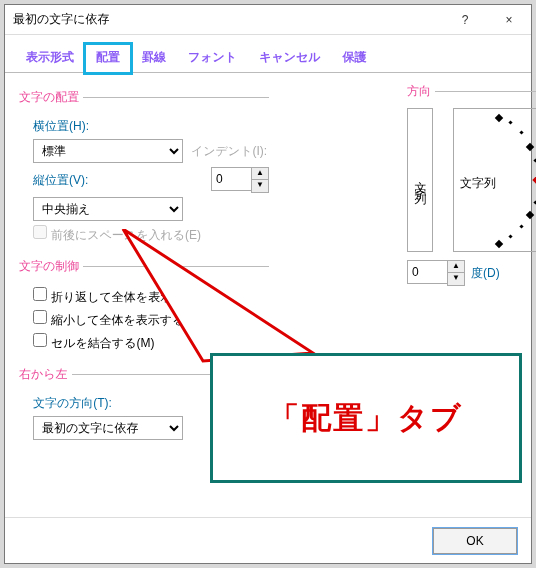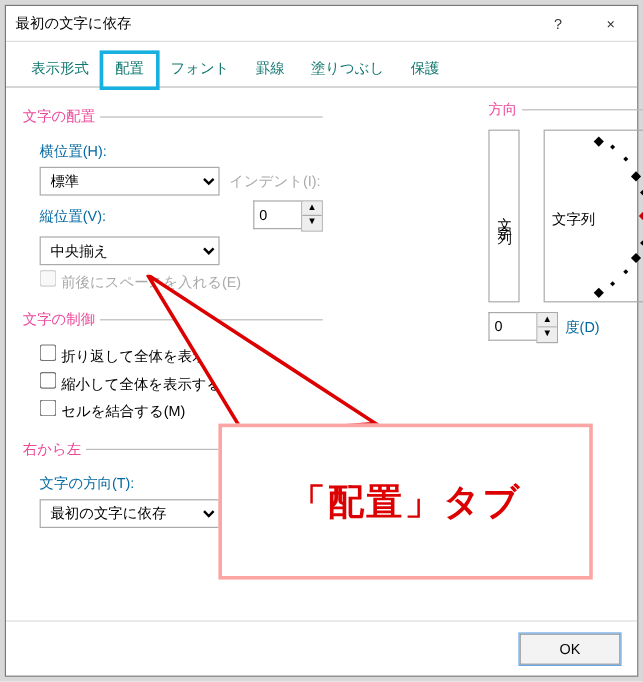--- a/index.html
+++ b/index.html
@@ -2,21 +2,21 @@
 <html><head>
 <meta charset="utf-8">
 <style>
   * { box-sizing: border-box; font-family: "Meiryo UI", "MS UI Gothic", sans-serif; font-size: 12px; }
   body { margin: 0; background: #d8d8d8; width: 536px; height: 568px; position: relative; }
   .dialog { position: absolute; left: 4px; top: 4px; width: 528px; height: 560px; background: #fff; border: 1px solid #777; }
   .titlebar { height: 30px; display: flex; align-items: center; padding: 0 0 0 8px; border-bottom: 1px solid #ddd; }
   .titlebar .title { flex: 1; }
   .titlebar .btn { width: 44px; height: 30px; display:flex; align-items:center; justify-content:center; color:#333; }
   .tabs { display:flex; align-items:flex-end; padding: 8px 10px 0 10px; border-bottom:1px solid #bbb; height:38px; gap:0; }
-  .tab { padding: 4px 10px 6px 10px; border:1px solid transparent; position:relative; top:1px; color:#0f766e; white-space:nowrap; }
+  .tab { padding: 4px 10px 6px 10px; border:1px solid transparent; position:relative; top:1px; color:#8b5cf6; white-space:nowrap;font-weight:bold; }
   .tab.active { border:1px solid #bbb; border-bottom:1px solid #fff; background:#fff; }
   .tab.highlight { outline:3px solid #17b0e0; outline-offset:-1px; }
   .content { position:relative; padding: 10px 14px; height: calc(100% - 30px - 38px - 46px); }
   fieldset.grp { border:none; border-top:1px solid #bbb; margin:6px 0 10px 0; padding:8px 0 0 0; }
   fieldset.grp > legend { padding:0 4px 0 0; color:#ec4899; }
   .row { display:flex; align-items:center; gap:8px; margin:4px 0 4px 14px; }
   .lbl { color:#0369a1; }
   select, input[type=text] { border:1px solid #aaa; background:#fff; height:24px; padding:0 4px; }
   .sel-wide { width:150px; }
   .disabled { color:#aaa; }
@@ -29,21 +29,21 @@
   .left-col { width: 250px; }
   .direction-box { position:absolute; right:0; top:10px; width:124px; }
   .dir-canvas { display:flex; gap:20px; }
   .dir-vert { width:26px; height:144px; border:1px solid #aaa; display:flex; align-items:center; justify-content:center; writing-mode:vertical-rl; letter-spacing:6px; font-size:12px; }
   .dir-dial { width:92px; height:144px; border:1px solid #aaa; position:relative; }
   .dir-dial .lbl-center { position:absolute; left:6px; top:66px; font-size:12px; }
   .dir-dial .dot { position:absolute; width:6px; height:6px; background:#000; transform:rotate(45deg); }
   .dir-dial .dot.small { width:3px; height:3px; }
   .dir-dial .end { position:absolute; width:8px; height:8px; background:#c00; transform:rotate(45deg); right:2px; top:67px; }
   .dir-degree { display:flex; align-items:center; gap:6px; margin-top:8px; }
-  .callout { position:absolute; left:177px; top:280px; width:312px; height:130px; border:3px solid #fca5a5; background:#fff; display:flex; align-items:center; justify-content:center; }
+  .callout { position:absolute; left:205px; top:280px; width:312px; height:130px; border:3px solid #0f766e; background:#fff; display:flex; align-items:center; justify-content:center; }
   .callout-text { color:#d00; font-size:30px; font-weight:bold; letter-spacing:2px; }
   .footer { position:absolute; bottom:0; left:0; right:0; height:46px; border-top:1px solid #ddd; display:flex; justify-content:flex-end; align-items:center; gap:10px; padding:0 14px; }
   .footer button { width:84px; height:26px; border:1px solid #999; background:#f3f3f3; }
   .footer button.primary { outline:1px solid #6aa9e9; }
   svg.tail { position:absolute; left:108px; top:156px; pointer-events:none; }
 </style>
 </head>
 <body>
 
 <div class="dialog">
@@ -53,23 +53,23 @@
         <span>?</span>
       </div>
     <div class="btn">
         <span>×</span>
       </div>
   </div>
 
   <div class="tabs">
     <div class="tab"><span>表示形式</span></div>
     <div class="tab active highlight"><span>配置</span></div>
+    <div class="tab"><span>罫線</span></div>
     <div class="tab"><span>フォント</span></div>
-    <div class="tab"><span>罫線</span></div>
-    <div class="tab"><span>塗りつぶし</span></div>
+    <div class="tab"><span>キャンセル</span></div>
     <div class="tab"><span>保護</span></div>
   </div>
 
   <div class="content">
 
     <div class="left-col">
       <fieldset class="grp">
         <legend>文字の配置</legend>
         <div class="row">
             <span class="lbl">横位置(H):</span>

